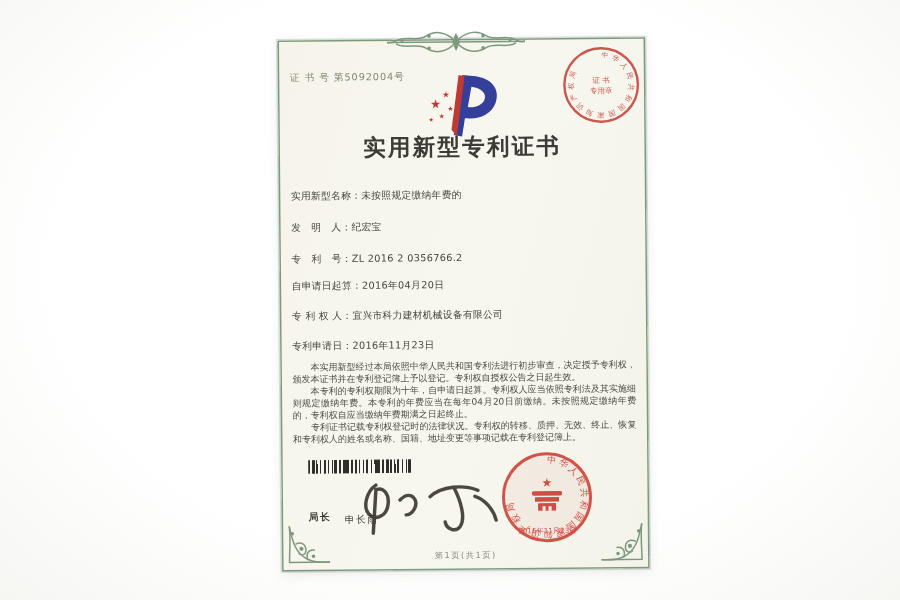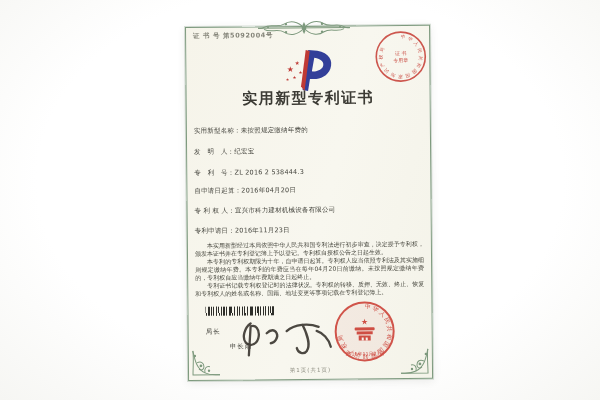--- a/index.html
+++ b/index.html
@@ -11,21 +11,21 @@
   }
   .cert{
     position:absolute;left:185px;top:27px;width:243px;height:352px;
     background:linear-gradient(105deg,#f6f4ea 0%,#f8f7ef 55%,#f4f3e9 100%);
     border:1.6px solid #7e9a7e;
     box-shadow:0 0 0 1px rgba(146,170,146,.35), 0 2px 8px rgba(60,60,50,.10);
     transform:rotate(-0.5deg);
     transform-origin:top left;
   }
   .cert *{position:absolute;}
-  .cert-no{left:7px;top:4px;font-size:6.5px;color:#85857a;letter-spacing:.6px;white-space:nowrap;font-weight:bold;}
+  .cert-no{left:7px;top:20px;font-size:6.5px;color:#85857a;letter-spacing:.6px;white-space:nowrap;}
   .garland{left:70px;top:-9px;width:96px;height:20px;}
   .antifake{left:188px;top:4px;width:53px;height:53px;}
   .logo{left:95px;top:21px;width:54px;height:44px;}
   .title{
     left:0;top:62px;width:100%;text-align:center;
     font-family:"DejaVu Serif","Liberation Serif",serif;
     font-size:15px;font-weight:600;letter-spacing:1.5px;color:#3c3b35;white-space:nowrap;
   }
   .field{left:7px;width:230px;font-size:6.5px;color:#45453e;white-space:nowrap;letter-spacing:.2px;}
   .f0{top:99px}.f1{top:120px}.f2{top:141px}.f3{top:159px}.f4{top:179px}.f5{top:199px}
@@ -35,21 +35,21 @@
   .body-text p{
     position:static;margin:0;font-size:6px;line-height:8px;color:#4b4b42;
     text-align:justify;text-indent:2em;letter-spacing:0;
   }
   .barcode{
     left:17px;top:279px;width:69px;height:9px;
     background:
       repeating-linear-gradient(90deg,#2e2e2a 0 1px,transparent 1px 2.6px),
       repeating-linear-gradient(90deg,transparent 0 3.4px,#2e2e2a 3.4px 4.6px,transparent 4.6px 7px);
   }
-  .director-label{left:17px;top:300px;font-size:6.5px;color:#3f3f38;letter-spacing:1px;}
+  .director-label{left:17px;top:313px;font-size:6.5px;color:#3f3f38;letter-spacing:1px;font-weight:bold;}
   .director-name{left:17px;top:315px;font-size:6.5px;color:#3f3f38;letter-spacing:1px;margin-left:24px;}
   .signature{left:48px;top:290px;width:98px;height:42px;}
   .seal{left:143px;top:272px;width:66px;height:66px;}
   .page-footer{left:0;top:340px;width:100%;text-align:center;font-size:5.5px;color:#8a8a7e;letter-spacing:1px;}
   .flourish{width:30px;height:28px;}
   .fl-left{left:2px;top:321px;}
   .fl-right{left:211px;top:321px;transform:scaleX(-1);}
 </style>
 </head>
 <body>
@@ -106,21 +106,21 @@
 
   <div class="title">实用新型专利证书</div>
 
   <div class="field f0">
     <span class="lbl">实用新型名称：</span><span class="val">未按照规定缴纳年费的</span>
   </div>
   <div class="field f1">
     <span class="lbl">发　明　人：</span><span class="val">纪宏宝</span>
   </div>
   <div class="field f2">
-    <span class="lbl">专　利　号：</span><span class="val">ZL 2016 2 538444.3</span>
+    <span class="lbl">专　利　号：</span><span class="val">ZL 2016 2 0356766.2</span>
   </div>
   <div class="field f3">
     <span class="lbl">自申请日起算：</span><span class="val">2016年04月20日</span>
   </div>
   <div class="field f4">
     <span class="lbl">专 利 权 人：</span><span class="val">宜兴市科力建材机械设备有限公司</span>
   </div>
   <div class="field f5">
     <span class="lbl">专利申请日：</span><span class="val">2016年11月23日</span>
   </div>

